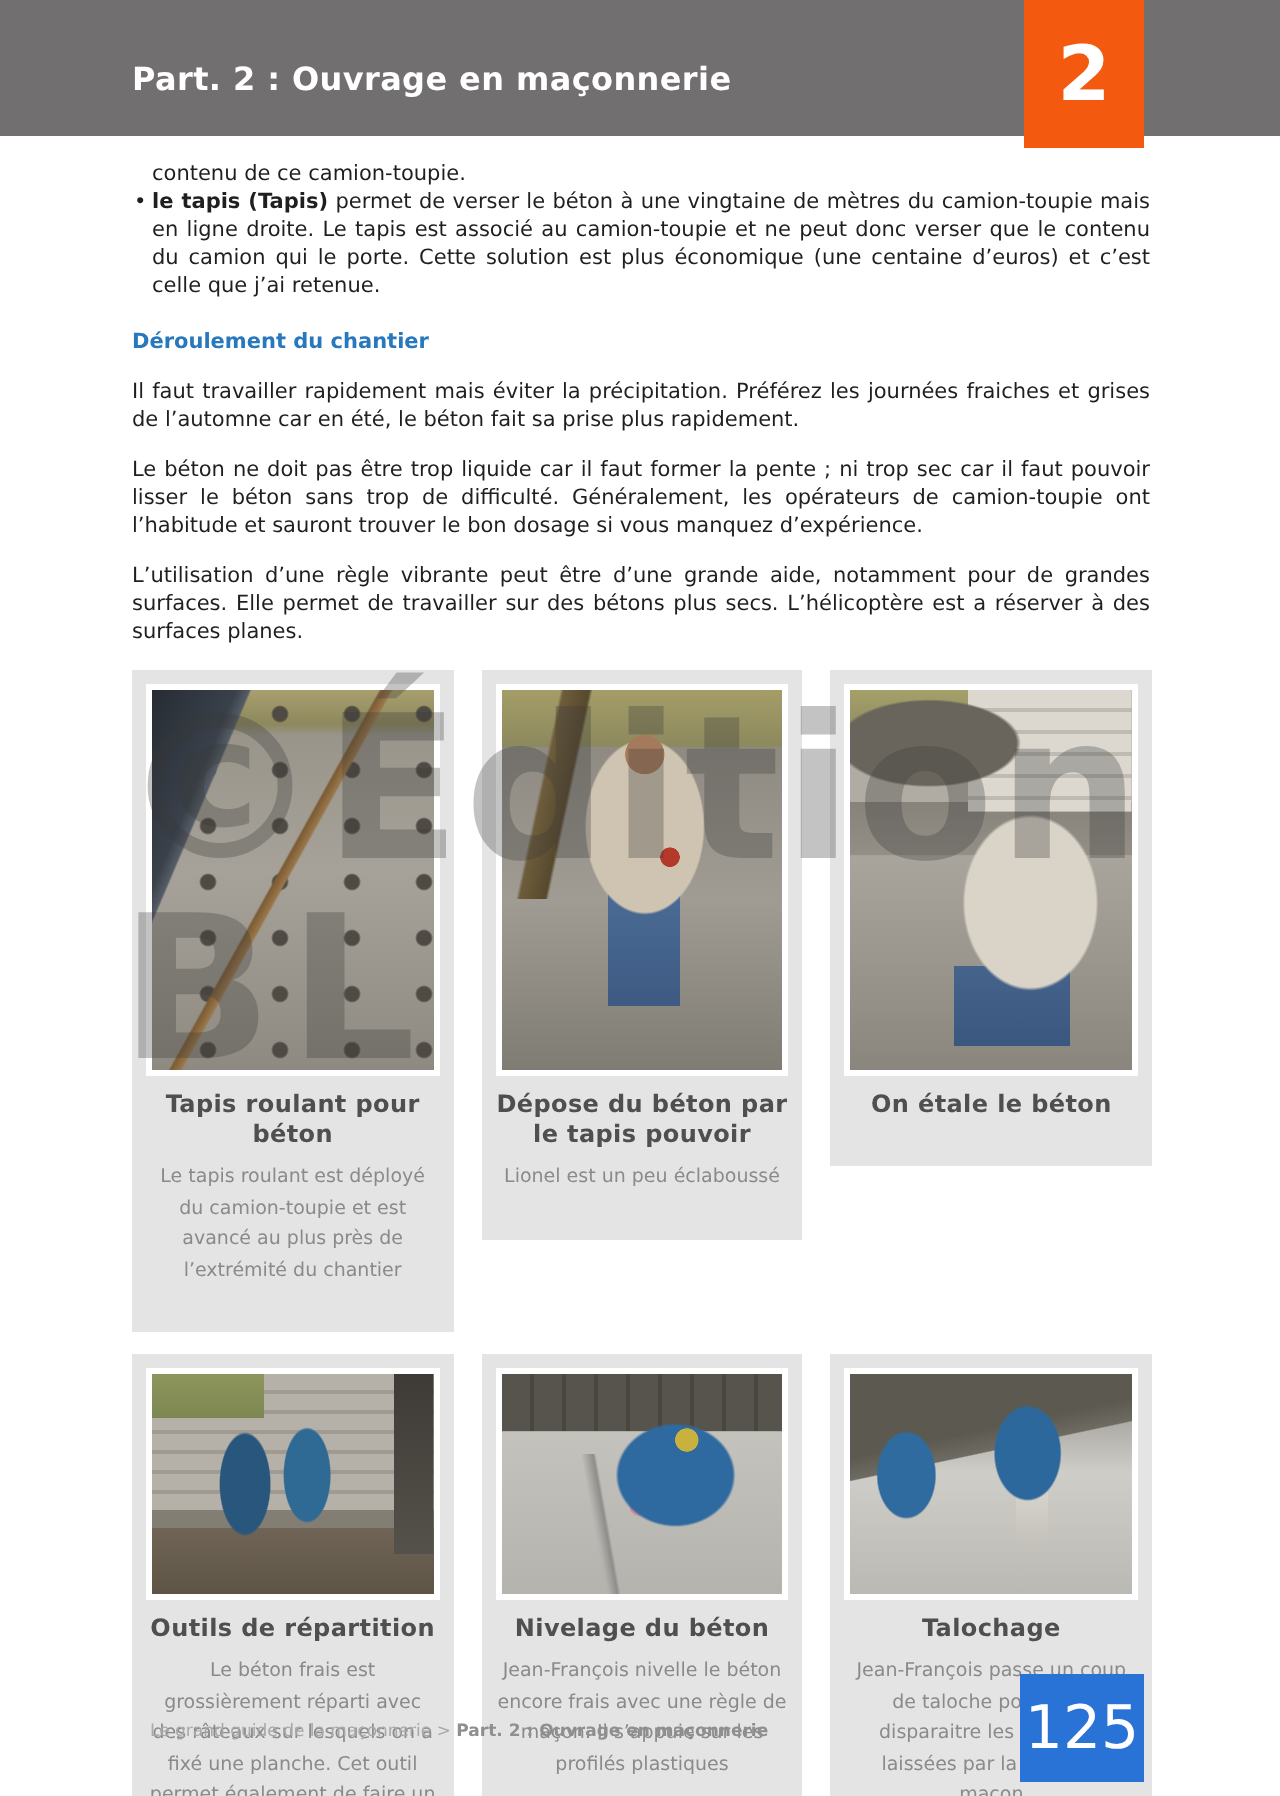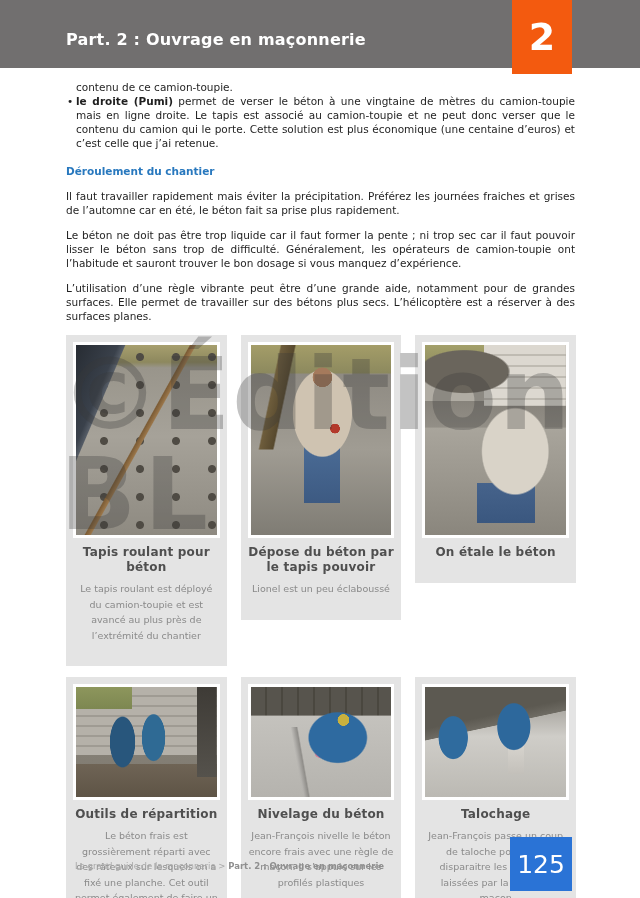--- a/index.html
+++ b/index.html
@@ -141,39 +141,39 @@
   }
   .wm-1{left:60px;top:345px;}
   .wm-2{left:60px;top:445px;letter-spacing:8px;}
   
   .footer-path{
     position:absolute;left:75px;top:861px;font-size:8.5px;color:#a8a8a8;
   }
   .footer-path b{color:#8f8f8f;}
   .page-number{
     position:absolute;left:510px;top:837px;width:62px;height:54px;
-    background:#2a73d6;color:#ffffff;font-size:25px;
+    background:#2a73d6;color:#ffffff;font-size:30px;
     display:flex;align-items:center;justify-content:center;z-index:3;
   }
 </style>
 </head>
 <body>
 
 <div class="header-band">
   <div class="header-title">Part. 2 : Ouvrage en maçonnerie</div>
 </div>
 <div class="chapter-tab">2</div>
 
 <div class="main">
 
   <p class="cont-par">contenu de ce camion-toupie.</p>
 
   <ul class="bullet-list">
     <li>
-      <span class="bullet-glyph">•</span><b>le droite (Pumi)</b><span> permet de verser le béton à une vingtaine de mètres du camion-toupie mais en ligne droite. Le tapis est associé au camion-toupie et ne peut donc verser que le contenu du camion qui le porte. Cette solution est plus économique (une centaine d’euros) et c’est celle que j’ai retenue.</span>
+      <span class="bullet-glyph">•</span><b>le tapis (Tapis)</b><span> permet de verser le béton à une vingtaine de mètres du camion-toupie mais en ligne droite. Le tapis est associé au camion-toupie et ne peut donc verser que le contenu du camion qui le porte. Cette solution est plus économique (une centaine d’euros) et c’est celle que j’ai retenue.</span>
     </li>
   </ul>
 
   <h3 class="section-heading">Déroulement du chantier</h3>
 
   <p class="par">Il faut travailler rapidement mais éviter la précipitation. Préférez les journées fraiches et grises de l’automne car en été, le béton fait sa prise plus rapidement.</p>
   <p class="par">Le béton ne doit pas être trop liquide car il faut former la pente ; ni trop sec car il faut pouvoir lisser le béton sans trop de difficulté. Généralement, les opérateurs de camion-toupie ont l’habitude et sauront trouver le bon dosage si vous manquez d’expérience.</p>
   <p class="par">L’utilisation d’une règle vibrante peut être d’une grande aide, notamment pour de grandes surfaces. Elle permet de travailler sur des bétons plus secs. L’hélicoptère est a réserver à des surfaces planes.</p>
 
   <section class="gallery">

